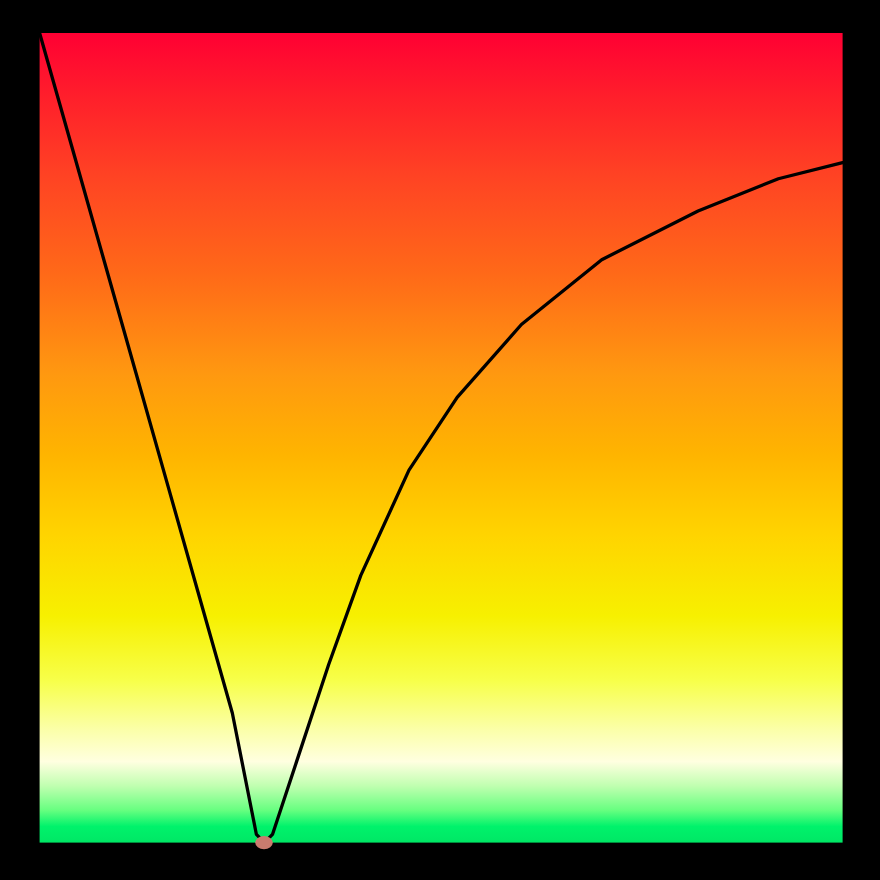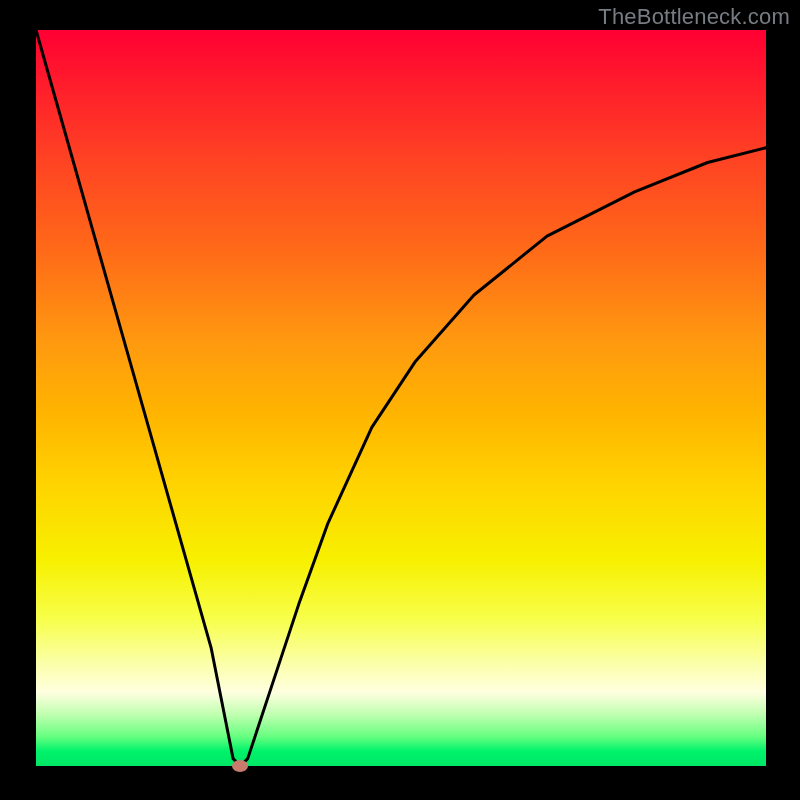--- a/index.html
+++ b/index.html
@@ -69,21 +69,20 @@
     width: 16px;
     height: 12px;
     border-radius: 50%;
     transform: translate(-50%, -50%);
   }
 </style>
 </head>
 <body>
 
 <div class="stage">
-  <div class="attribution">TheBottleneck.com</div>
 
   <div class="plot-area">
     <div class="gradient-bg"></div>
 
     <svg class="curve" viewBox="0 0 730 736" preserveAspectRatio="none">
       <path id="curve-path" fill="none" stroke-width="3" stroke-linecap="round" stroke-linejoin="round" stroke="#000000" d="M0.0 0.0 L29.2 103.0 L58.4 206.1 L87.6 309.1 L116.8 412.2 L146.0 515.2 L175.2 618.2 L189.8 691.8 L197.1 728.6 L204.4 736.0 L211.7 728.6 L219.0 706.6 L233.6 662.4 L262.8 574.1 L292.0 493.1 L335.8 397.4 L379.6 331.2 L438.0 265.0 L511.0 206.1 L598.6 161.9 L671.6 132.5 L730.0 117.8"></path>
     </svg>
 
     <div id="markers">
         <div class="marker" style="left: 204.4px; top: 736px; background: rgb(201, 123, 110);"></div>

